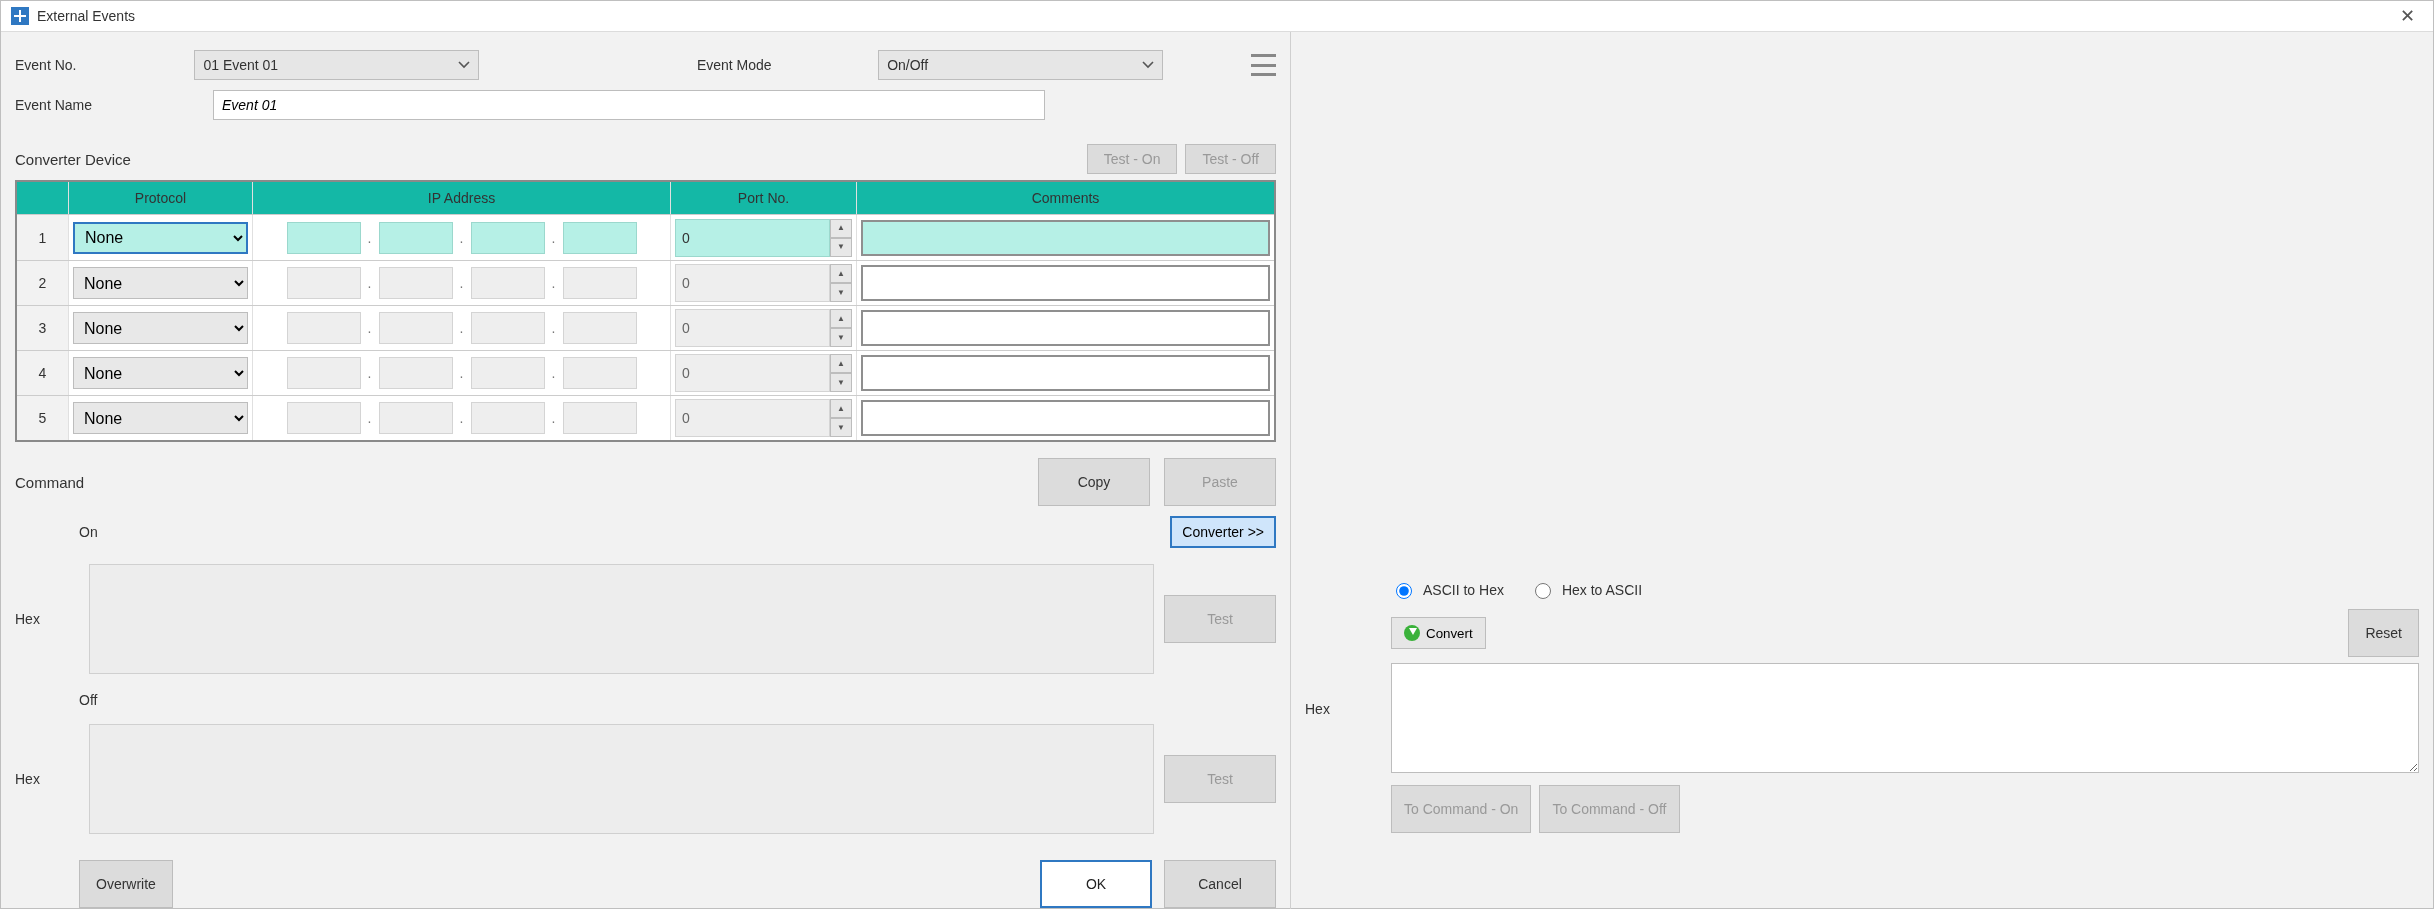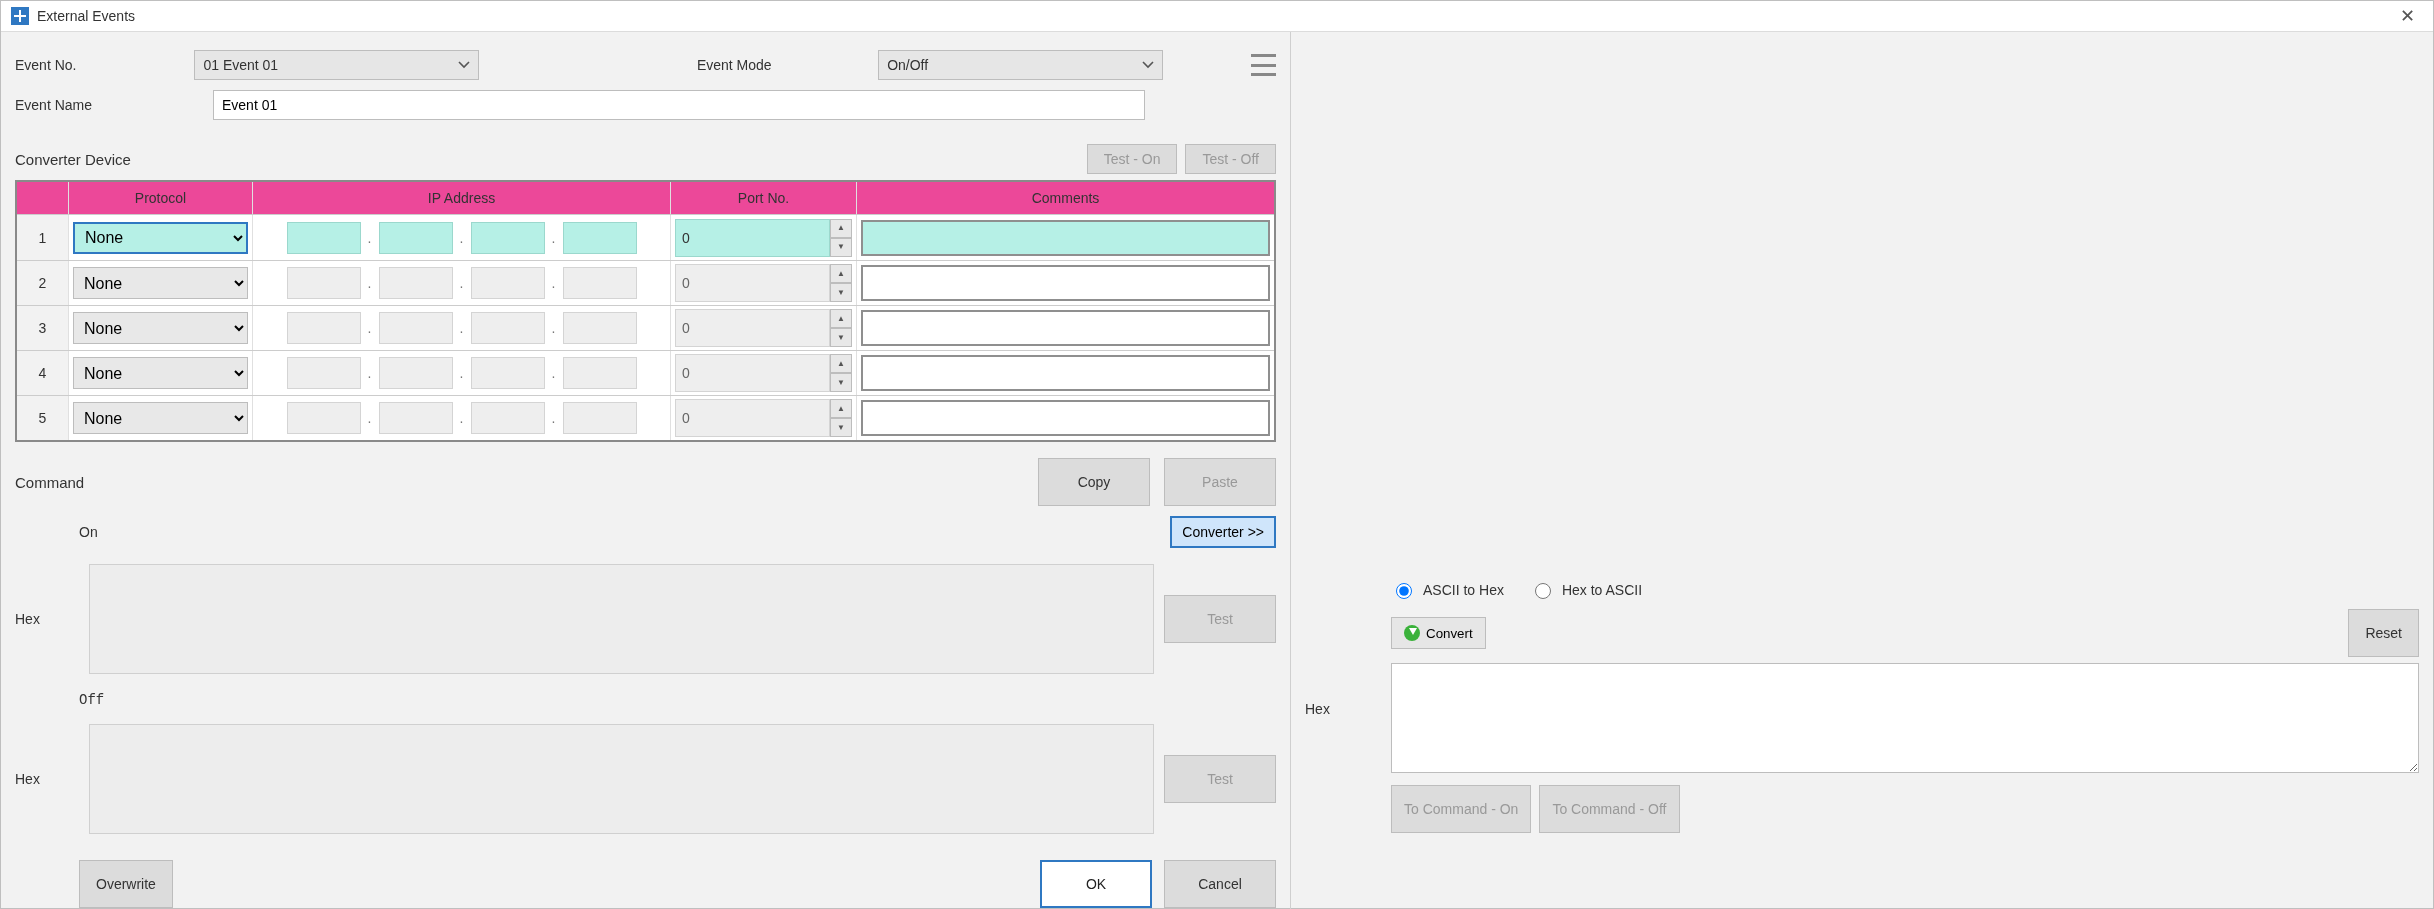--- a/index.html
+++ b/index.html
@@ -21,34 +21,34 @@
   .select { background:#e6e6e6; border:1px solid #bdbdbd; height:30px; padding:0 28px 0 8px; position:relative; font-size:14px; display:flex; align-items:center; cursor:pointer; }
   .select .chev { position:absolute; right:8px; top:50%; transform:translateY(-50%); }
   .chev svg { display:block; }
   .ev-no { width:310px; }
   .mode-lbl { width:200px; margin-left:218px; }
   .ev-mode { width:310px; }
   .ham { margin-left:88px; width:28px; height:22px; display:flex; flex-direction:column; justify-content:space-between; cursor:pointer; }
   .ham span { height:3px; background:#888; }
 
   .input-text { background:#fff; border:1px solid #bdbdbd; height:30px; padding:0 8px; font-size:14px; }
-  .event-name-input { width:932px; }
+  .event-name-input { width:832px;font-style:italic; }
 
   .section-row { display:flex; align-items:center; margin-top:14px; margin-bottom:6px; }
   .sec-title { font-size:15px; color:#333; }
   .sec-spacer { flex:1; }
   .btn { background:#dcdcdc; border:1px solid #bdbdbd; height:48px; padding:0 16px; font-size:14px; color:#333; cursor:pointer; display:inline-flex; align-items:center; justify-content:center; }
   .btn.disabled { color:#999; cursor:default; }
   .btn.primary-outline { background:#fff; border:2px solid #2f78c2; color:#222; }
   .btn.wide { width:112px; }
   .btn.small { height:30px; }
 
   
   .tbl { border:2px solid #8a8a8a; background:#fff; }
-  .thead { display:flex; background:#ec4899; border-bottom:1px solid #ccc; }
+  .thead { display:flex; background:#14b8a6; border-bottom:1px solid #ccc; }
   .th { border-right:1px solid #e0e0e0; text-align:center; padding:8px 0; font-size:14px; color:#333; }
   .th:last-child { border-right:none; }
   .c-row { width:52px; }
   .c-proto { width:184px; }
   .c-ip { width:418px; }
   .c-port { width:186px; }
   .c-comm { flex:1; }
   .tr { display:flex; height:45px; border-top:1px solid #ccc; }
   .tr:first-child { border-top:none; }
   .td { border-right:1px solid #e0e0e0; display:flex; align-items:center; padding:0 4px; }
@@ -330,21 +330,21 @@
           <div class="grow"></div>
           <button class="converter-btn">Converter &gt;&gt;</button>
         </div>
       </div>
       <div class="hex-block">
         <div class="hex-side-lbl">Hex</div>
         <div class="txtarea"></div>
         <button class="btn wide disabled">Test</button>
       </div>
 
-      <div style="margin-left:64px; margin-top:18px;font-family:Liberation Mono, monospace;">
+      <div style="margin-left:64px; margin-top:18px;">
         <div class="cmd-head">
           <div class="onoff">Off</div>
         </div>
       </div>
       <div class="hex-block">
         <div class="hex-side-lbl">Hex</div>
         <div class="txtarea"></div>
         <button class="btn wide disabled">Test</button>
       </div>
 

